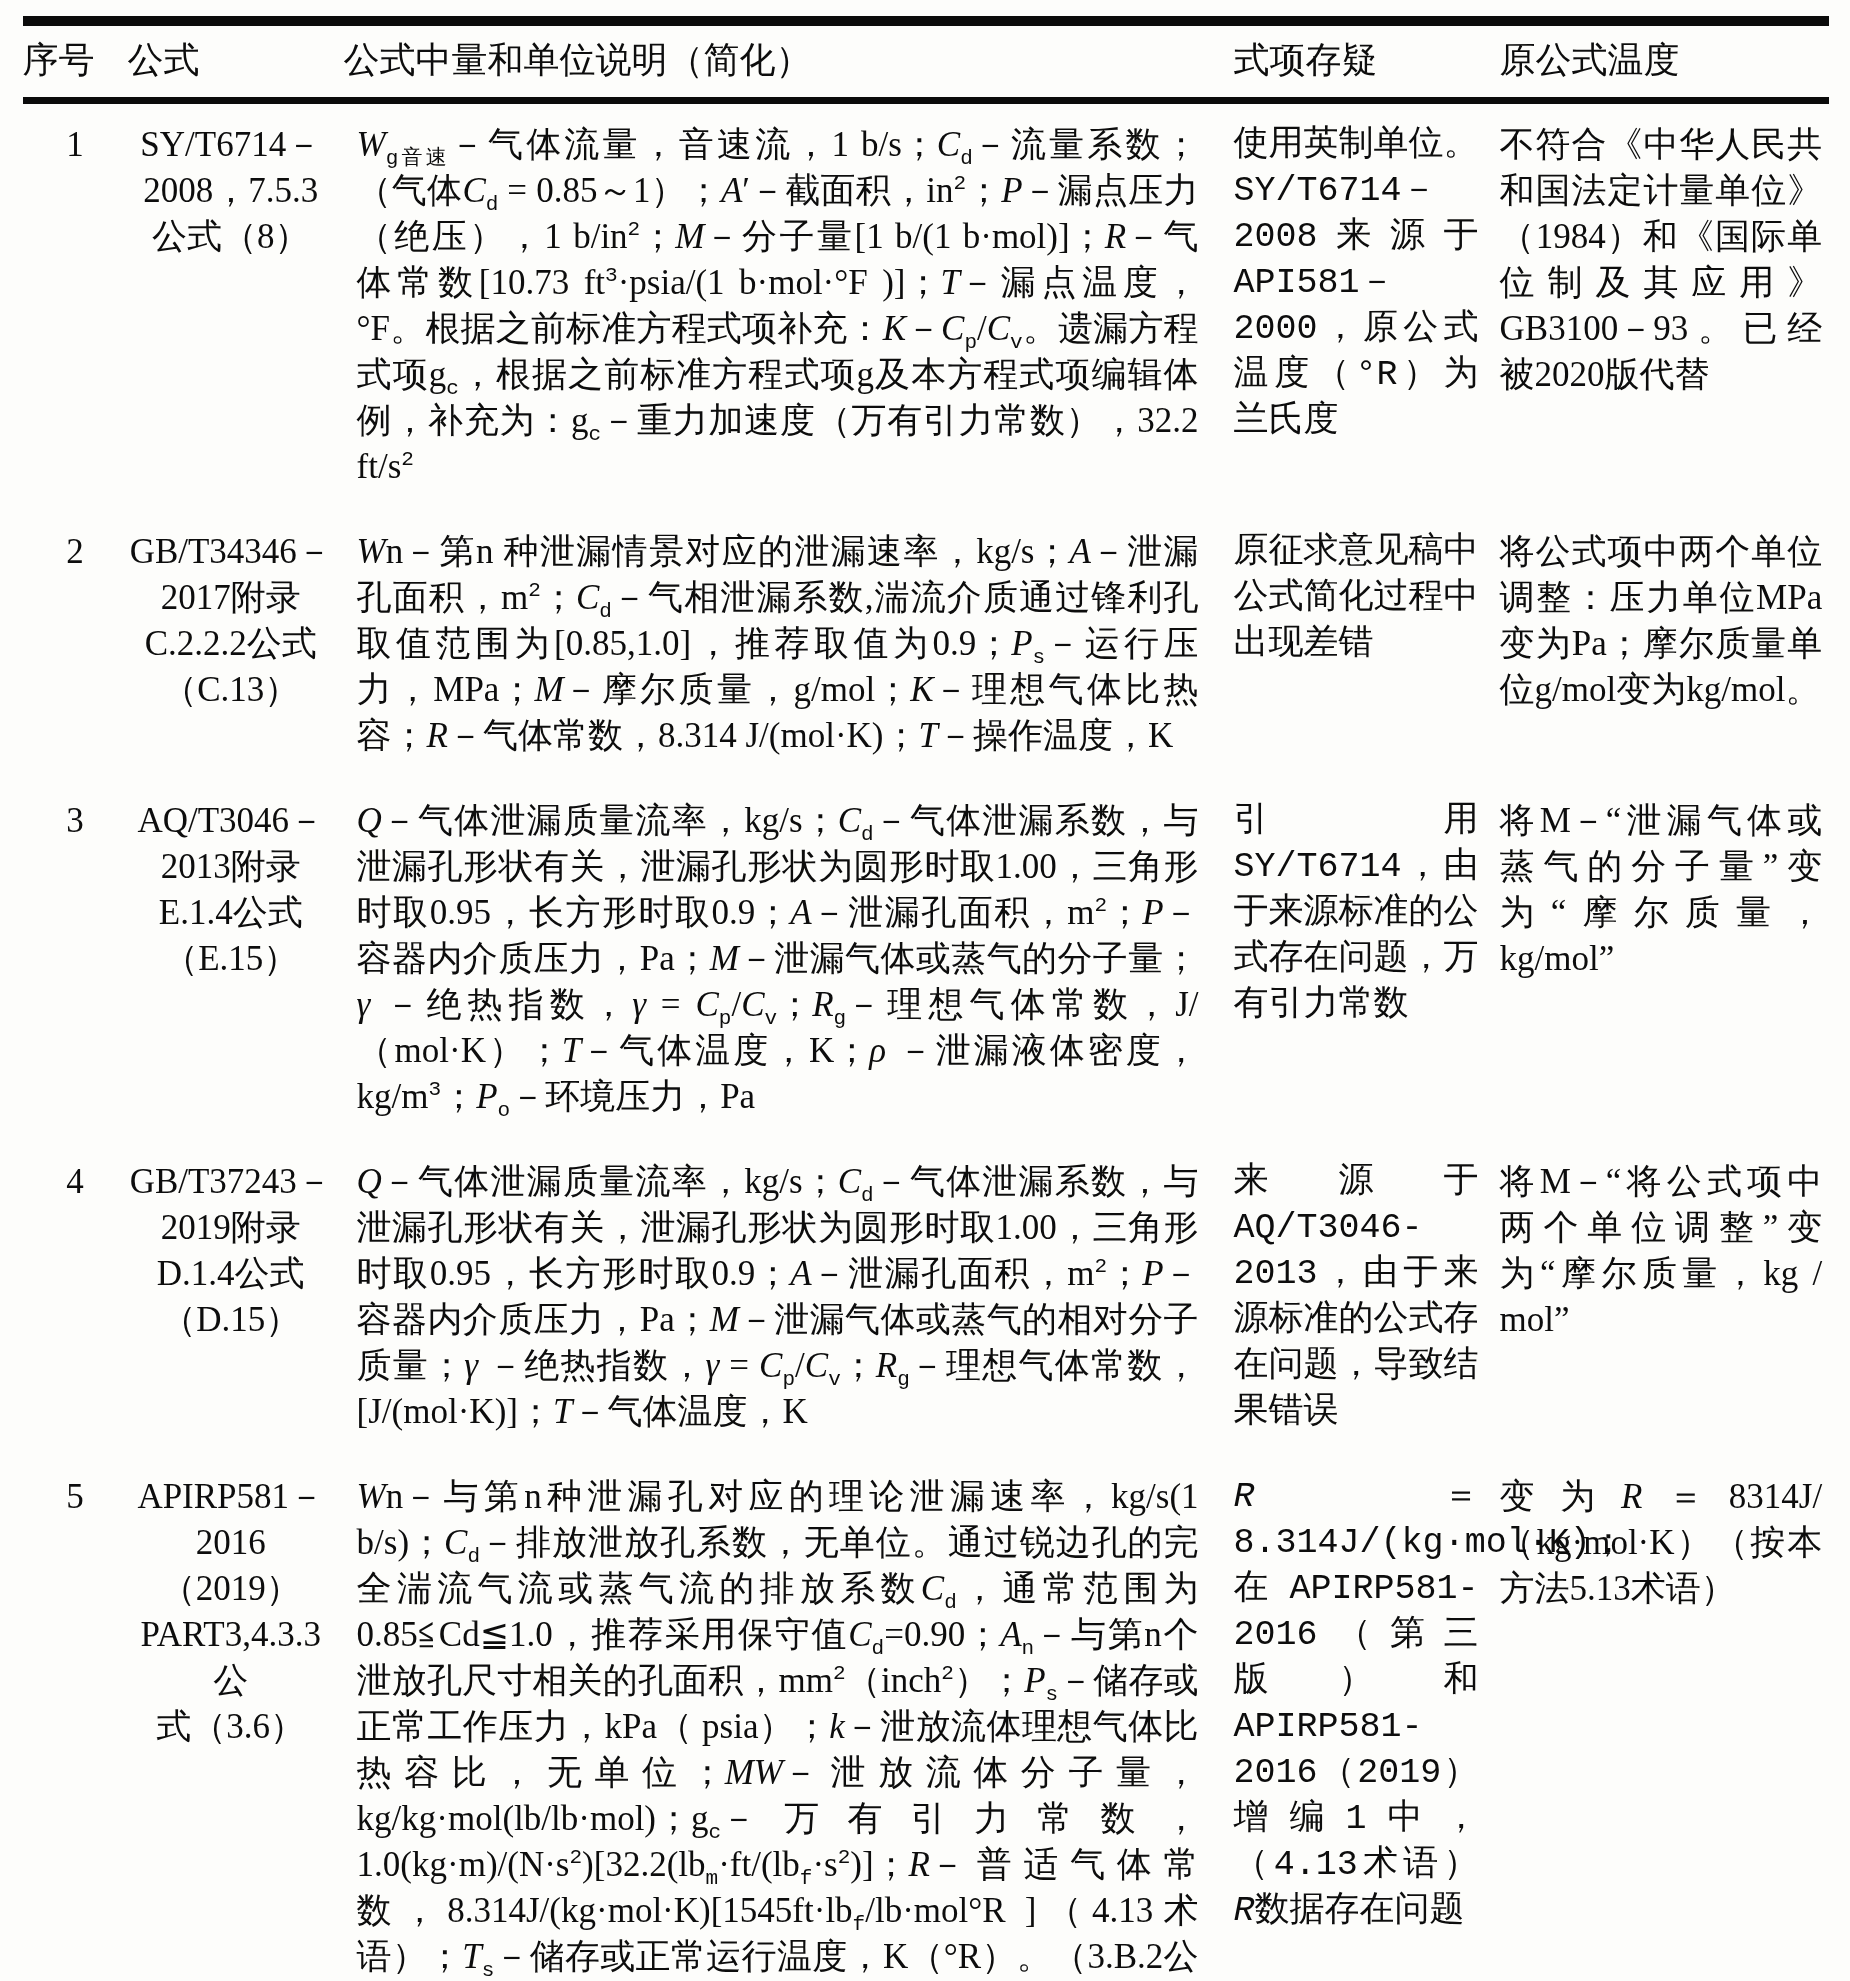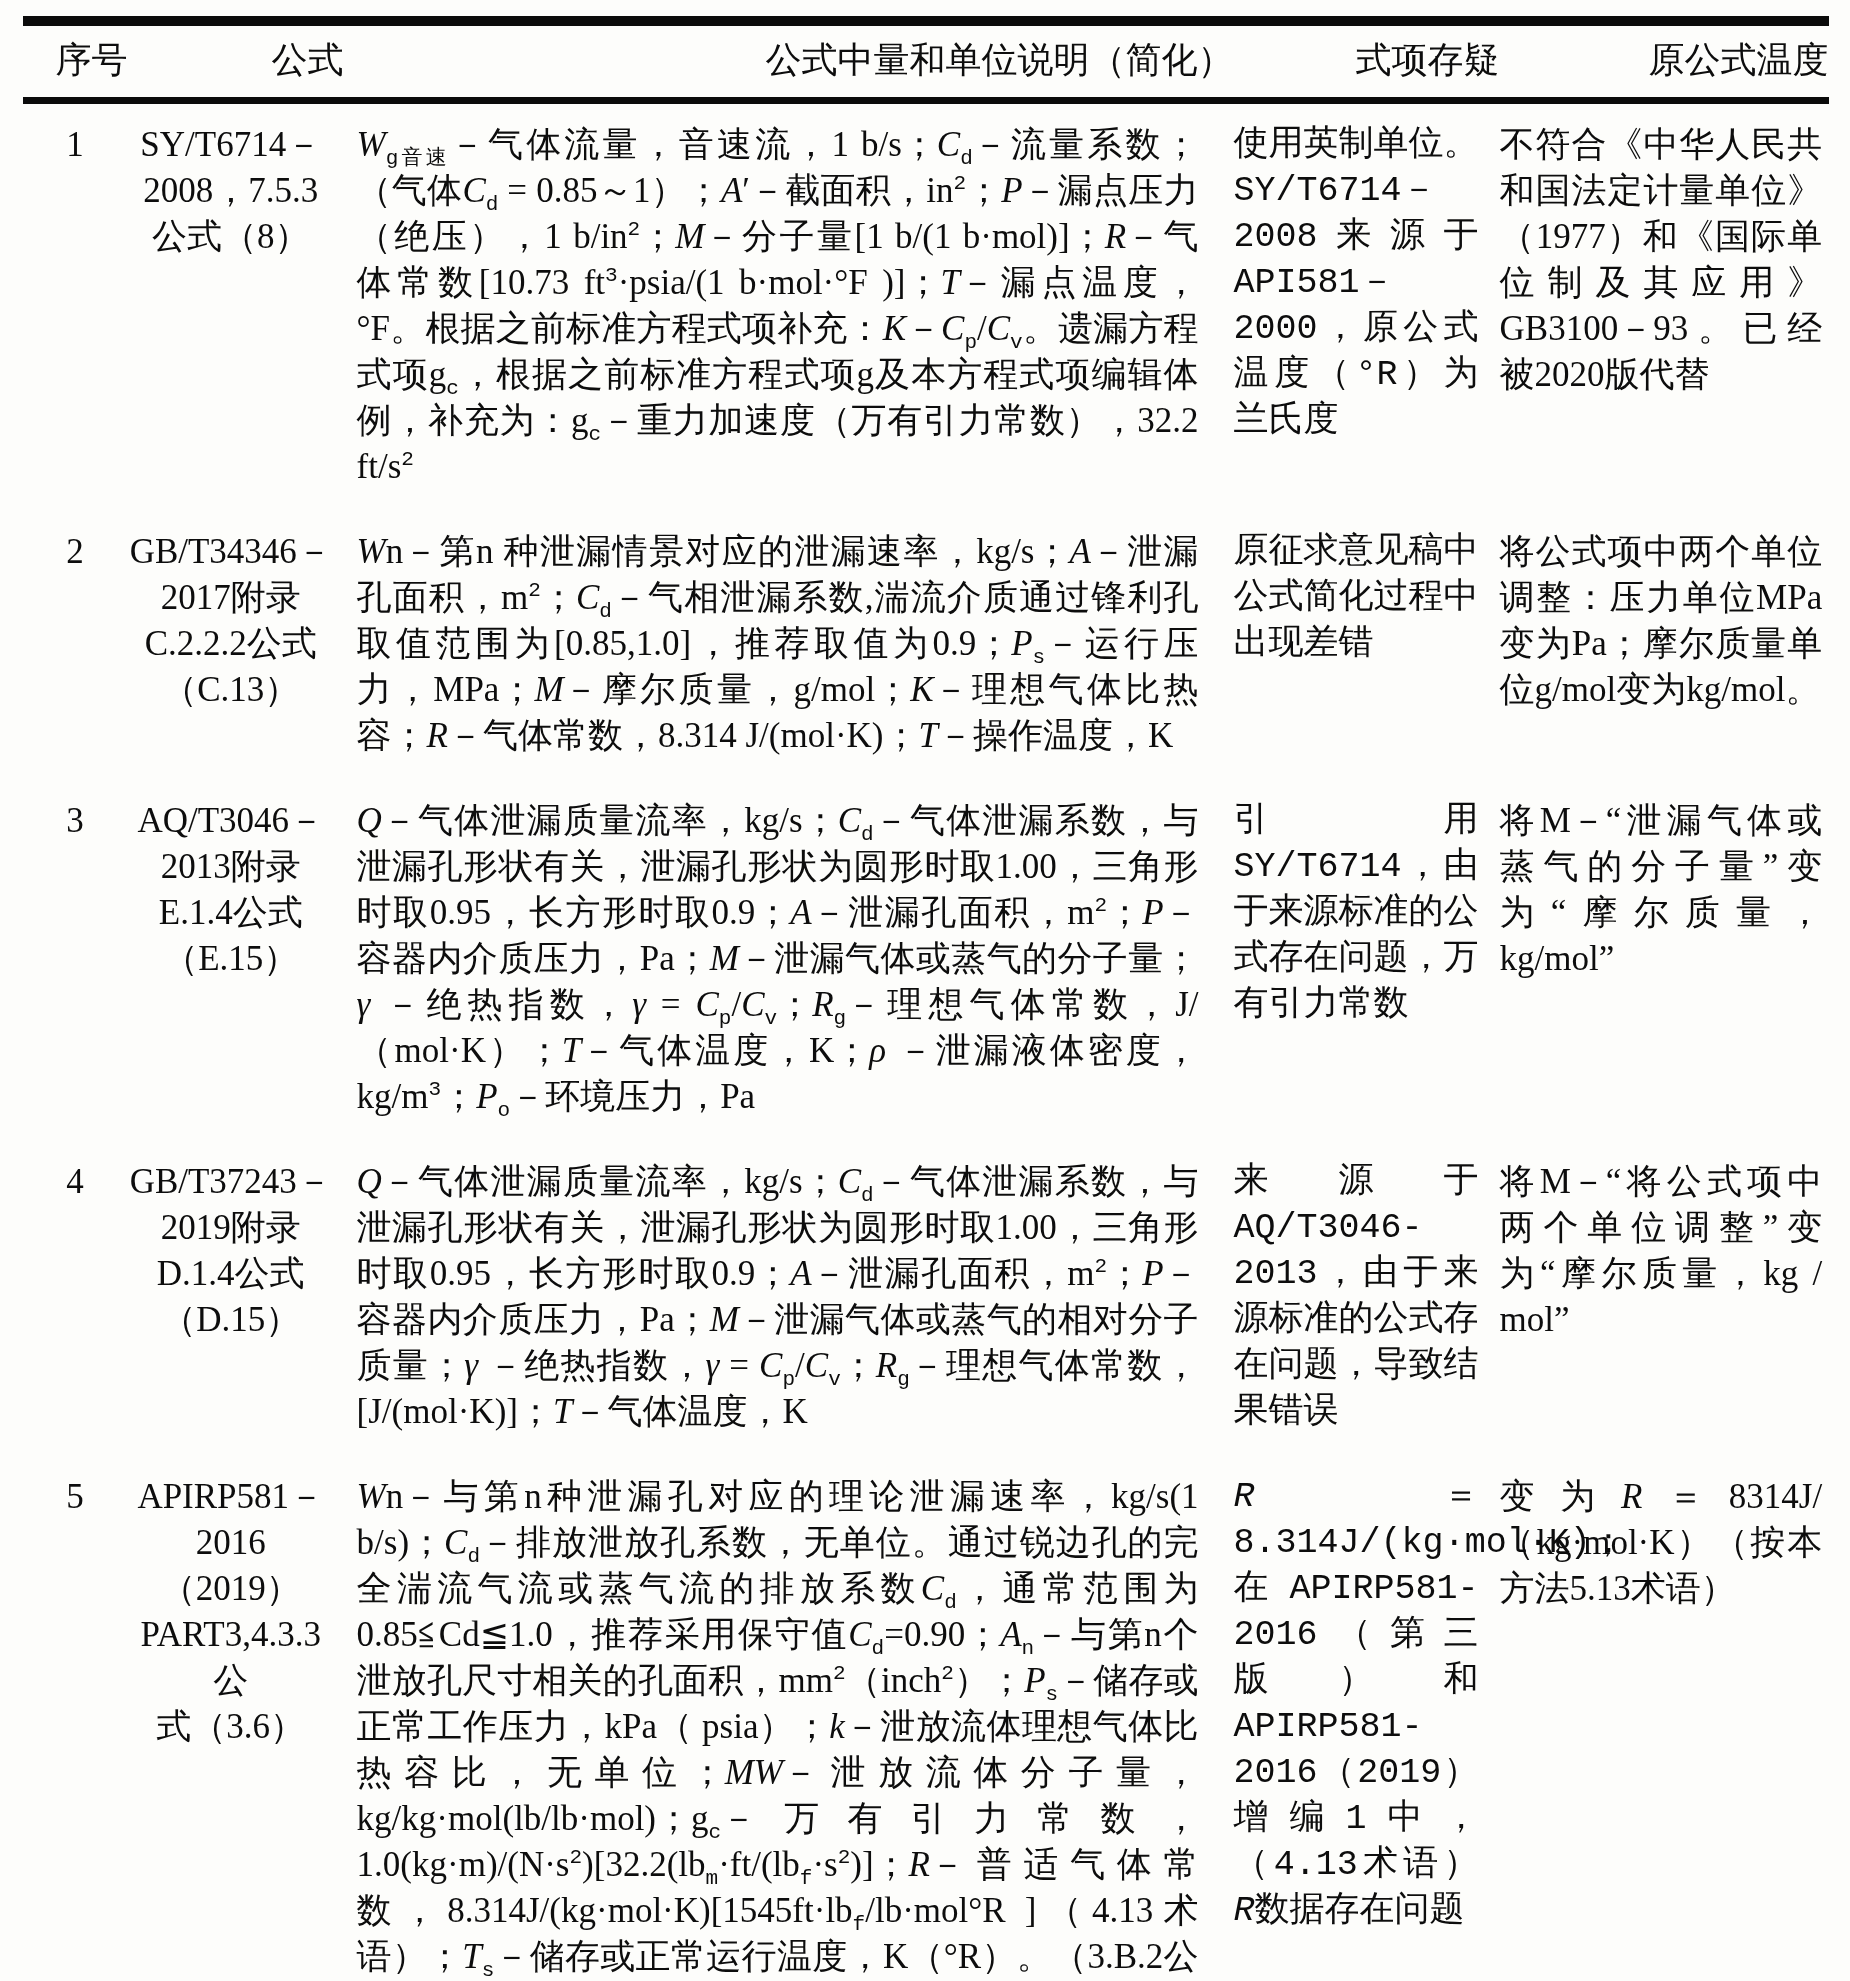--- a/index.html
+++ b/index.html
@@ -21,21 +21,21 @@
   }
   col.c1 { width: 105px; }
   col.c2 { width: 216px; }
   col.c3 { width: 890px; }
   col.c4 { width: 266px; }
   col.c5 { width: 329px; }
   thead th {
     font-weight: normal;
     font-size: 36px;
     line-height: 42px;
-    text-align: right;
+    text-align: left;
     padding: 13px 0 16px 0;
     border-bottom: 7.3px solid #0b0b0b;
     white-space: nowrap;
   }
   tbody td {
     vertical-align: top;
     font-size: 35px;
     line-height: 46px;
     padding: 18px 0 21px 0;
   }
@@ -90,21 +90,21 @@
       </tr>
     </thead>
     <tbody>
       <tr>
         <td class="c-no">1</td>
         <td class="c-formula">SY/T6714－
 2008，7.5.3
 公式（8）</td>
         <td class="c-desc"><i>W</i><sub>g音速</sub>－气体流量，音速流，1 b/s；<i>C</i><sub>d</sub>－流量系数；（气体<i>C</i><sub>d</sub> = 0.85～1）；<i>A</i>′－截面积，in<sup>2</sup>；<i>P</i>－漏点压力（绝压），1 b/in<sup>2</sup>；<i>M</i>－分子量[1 b/(1 b·mol)]；<i>R</i>－气体常数[10.73 ft<sup>3</sup>·psia/(1 b·mol·°F )]；<i>T</i>－漏点温度，°F。根据之前标准方程式项补充：<i>K</i>－<i>C</i><sub>p</sub>/<i>C</i><sub>v</sub>。遗漏方程式项g<sub>c</sub>，根据之前标准方程式项g及本方程式项编辑体例，补充为：g<sub>c</sub>－重力加速度（万有引力常数），32.2 ft/s<sup>2</sup></td>
         <td class="c-doubt">使用英制单位。SY/T6714－2008来源于API581－2000，原公式温度（°R）为兰氏度</td>
-        <td class="c-sugg">不符合《中华人民共和国法定计量单位》（1977）和《国际单位制及其应用》GB3100－93。已经被2020版代替</td>
+        <td class="c-sugg">不符合《中华人民共和国法定计量单位》（1984）和《国际单位制及其应用》GB3100－93。已经被2020版代替</td>
       </tr>
       <tr>
         <td class="c-no">2</td>
         <td class="c-formula">GB/T34346－
 2017附录
 C.2.2.2公式
 （C.13）</td>
         <td class="c-desc"><i>W</i>n－第n 种泄漏情景对应的泄漏速率，kg/s；<i>A</i>－泄漏孔面积，m<sup>2</sup>；<i>C</i><sub>d</sub>－气相泄漏系数,湍流介质通过锋利孔取值范围为[0.85,1.0]，推荐取值为0.9；<i>P</i><sub>s</sub>－运行压力，MPa；<i>M</i>－摩尔质量，g/mol；<i>K</i>－理想气体比热容；<i>R</i>－气体常数，8.314 J/(mol·K)；<i>T</i>－操作温度，K</td>
         <td class="c-doubt">原征求意见稿中公式简化过程中出现差错</td>
         <td class="c-sugg">将公式项中两个单位调整：压力单位MPa变为Pa；摩尔质量单位g/mol变为kg/mol。</td>

